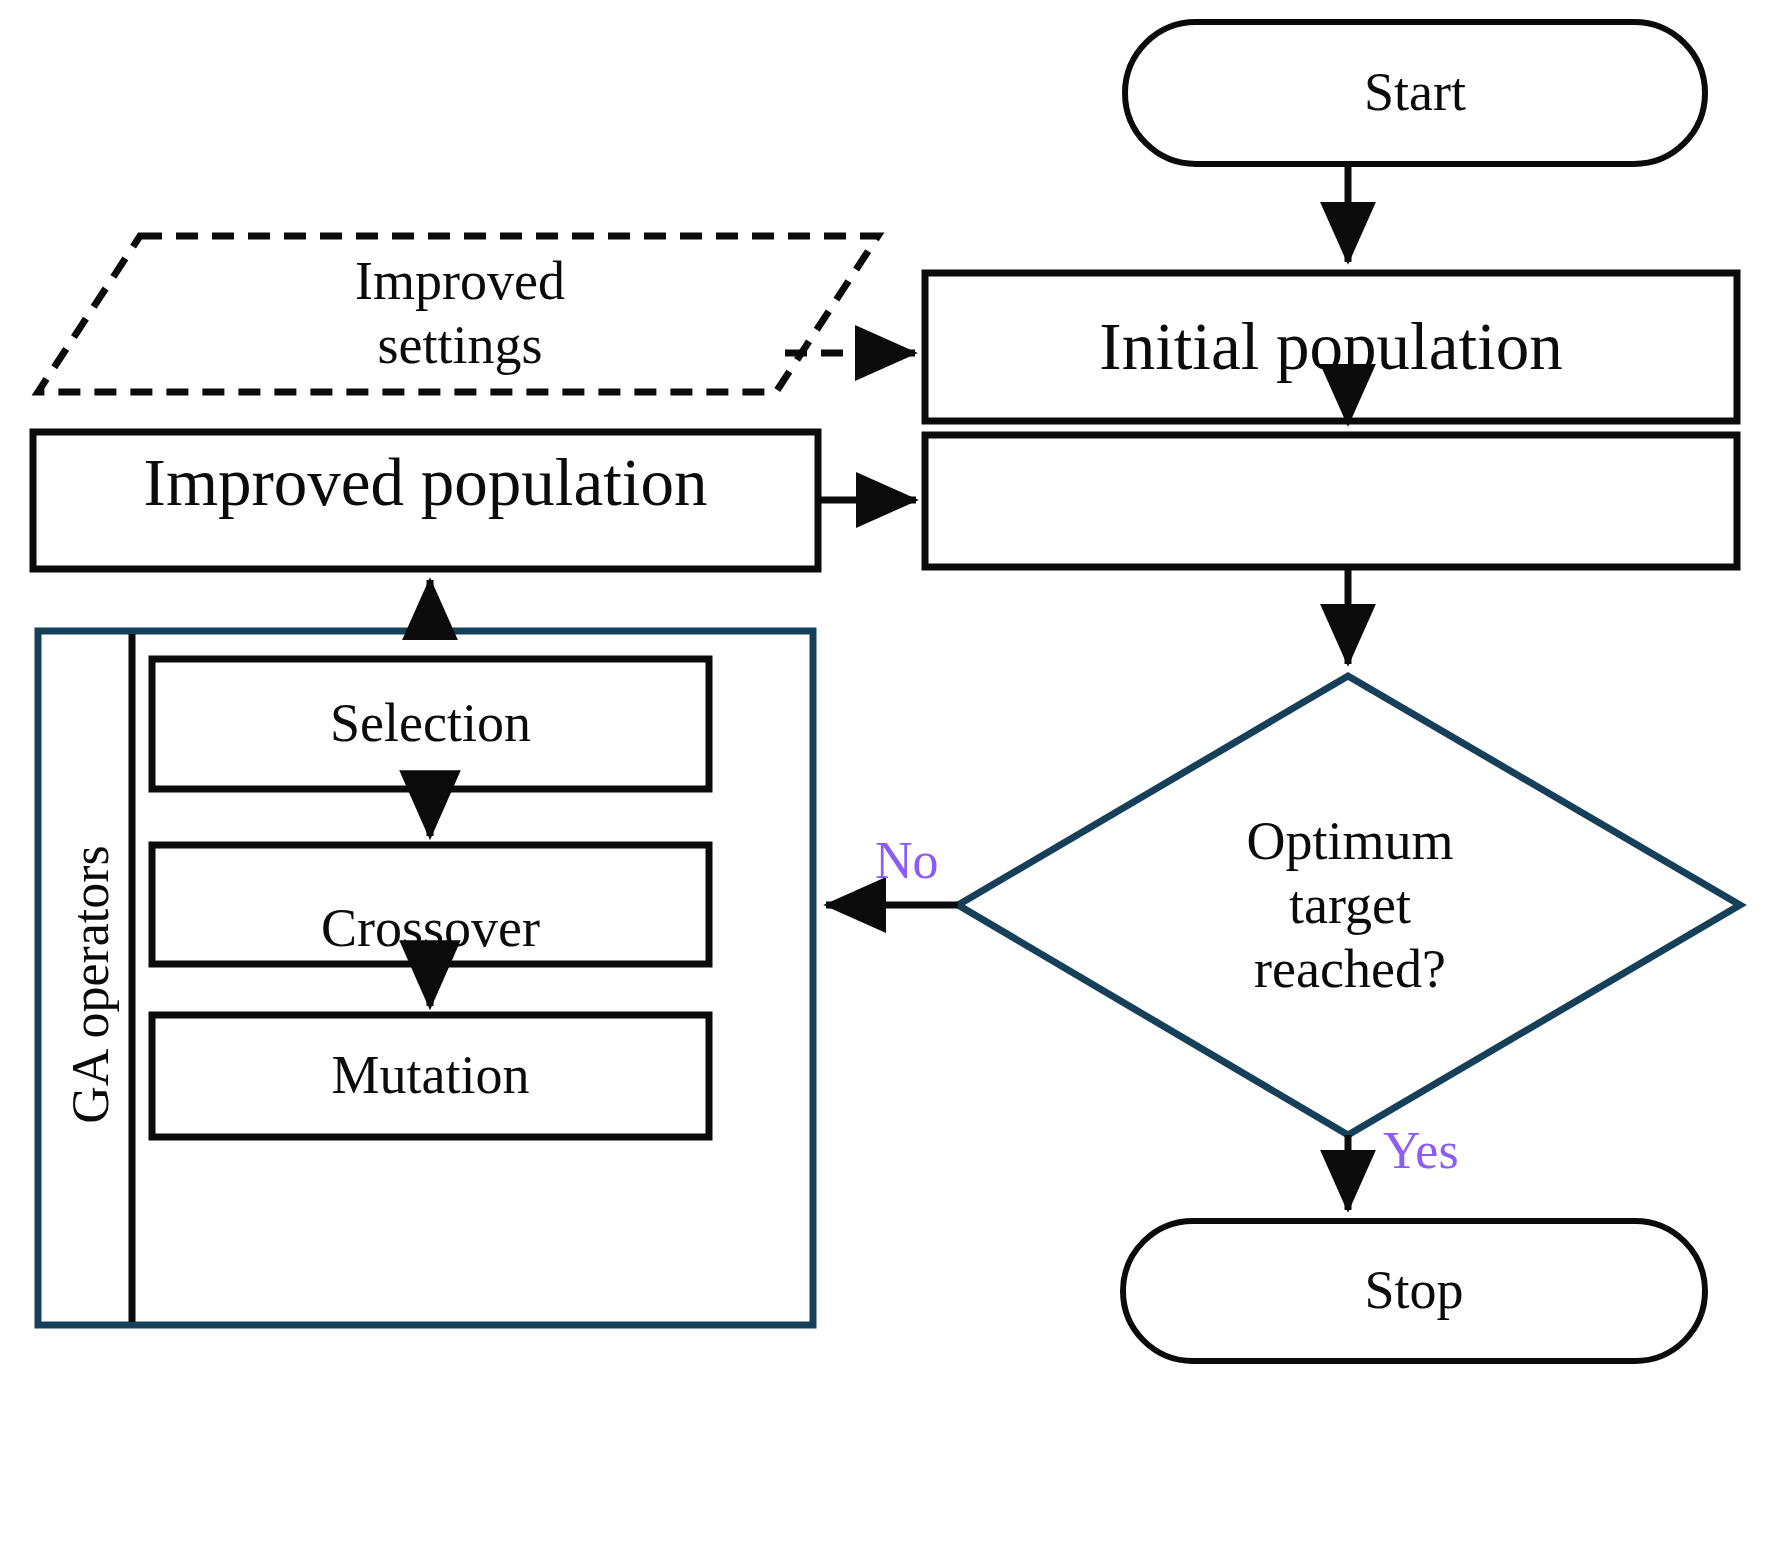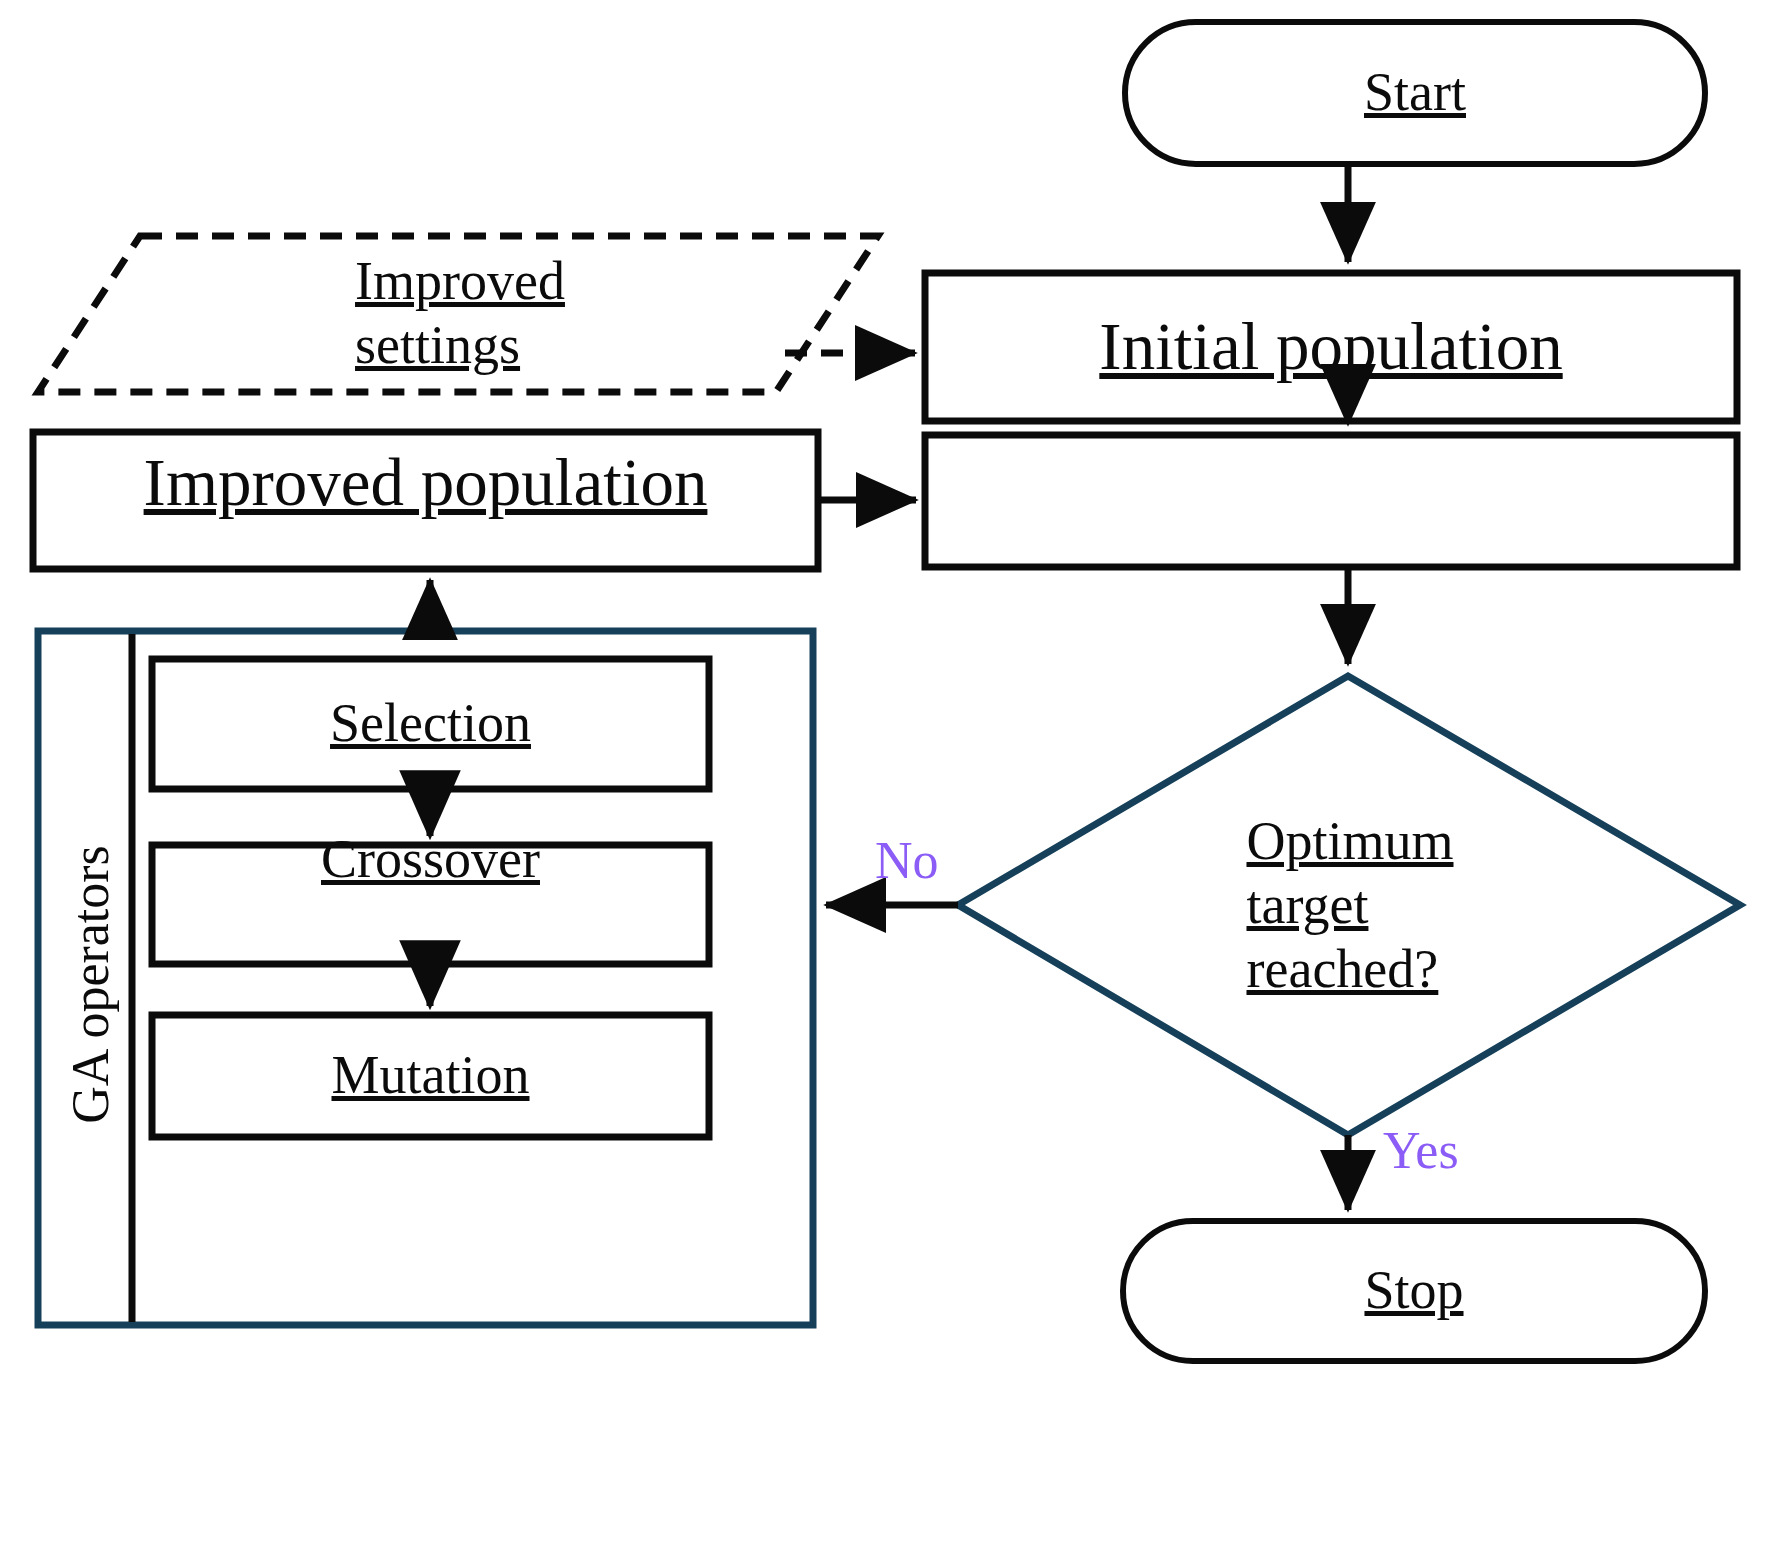--- a/index.html
+++ b/index.html
@@ -7,25 +7,25 @@
     position:relative;
     width:1775px;height:1546px;
     background:#ffffff;
     font-family:"Liberation Serif","DejaVu Serif",serif;
     overflow:hidden;
   }
   #svg-layer{position:absolute;left:0;top:0;width:1775px;height:1546px;}
   .node-label{
     position:absolute;
     display:flex;align-items:center;justify-content:center;
+    text-align:center;
     color:#0b0b0b;
     line-height:1.18;
     pointer-events:none;
     white-space:pre-line;
-    text-decoration:underline;
   }
   .edge-label{
     position:absolute;
     color:#8b5cf6;
     font-size:52px;
     line-height:1;
     white-space:nowrap;
   }
   .vlabel{
     position:absolute;
@@ -104,21 +104,21 @@
   <div class="node-label t-param" style="left:220px;top:236px;width:480px;height:156px;">Improved
 settings</div>
 
   <div class="node-label t-box" style="left:925px;top:273px;width:812px;height:148px;">Initial population</div>
 
   <div class="node-label t-box" style="left:33px;top:414px;width:785px;height:137px;">Improved population</div>
 
 
   <div class="node-label t-inner" style="left:152px;top:659px;width:557px;height:130px;">Selection</div>
 
-  <div class="node-label t-inner" style="left:152px;top:800px;width:557px;height:119px;">Crossover</div>
+  <div class="node-label t-inner" style="left:152px;top:869px;width:557px;height:119px;">Crossover</div>
 
   <div class="node-label t-inner" style="left:152px;top:1015px;width:557px;height:122px;">Mutation</div>
 
   <div class="node-label t-diamond" style="left:1120px;top:776px;width:460px;height:260px;">Optimum
 target
 reached?</div>
 
   <div class="node-label t-start" style="left:1123px;top:1221px;width:582px;height:140px;">Stop</div>
 
   <div class="vlabel" style="left:-80px;top:955px;width:340px;text-align:center;transform:rotate(-90deg);">GA operators</div>

